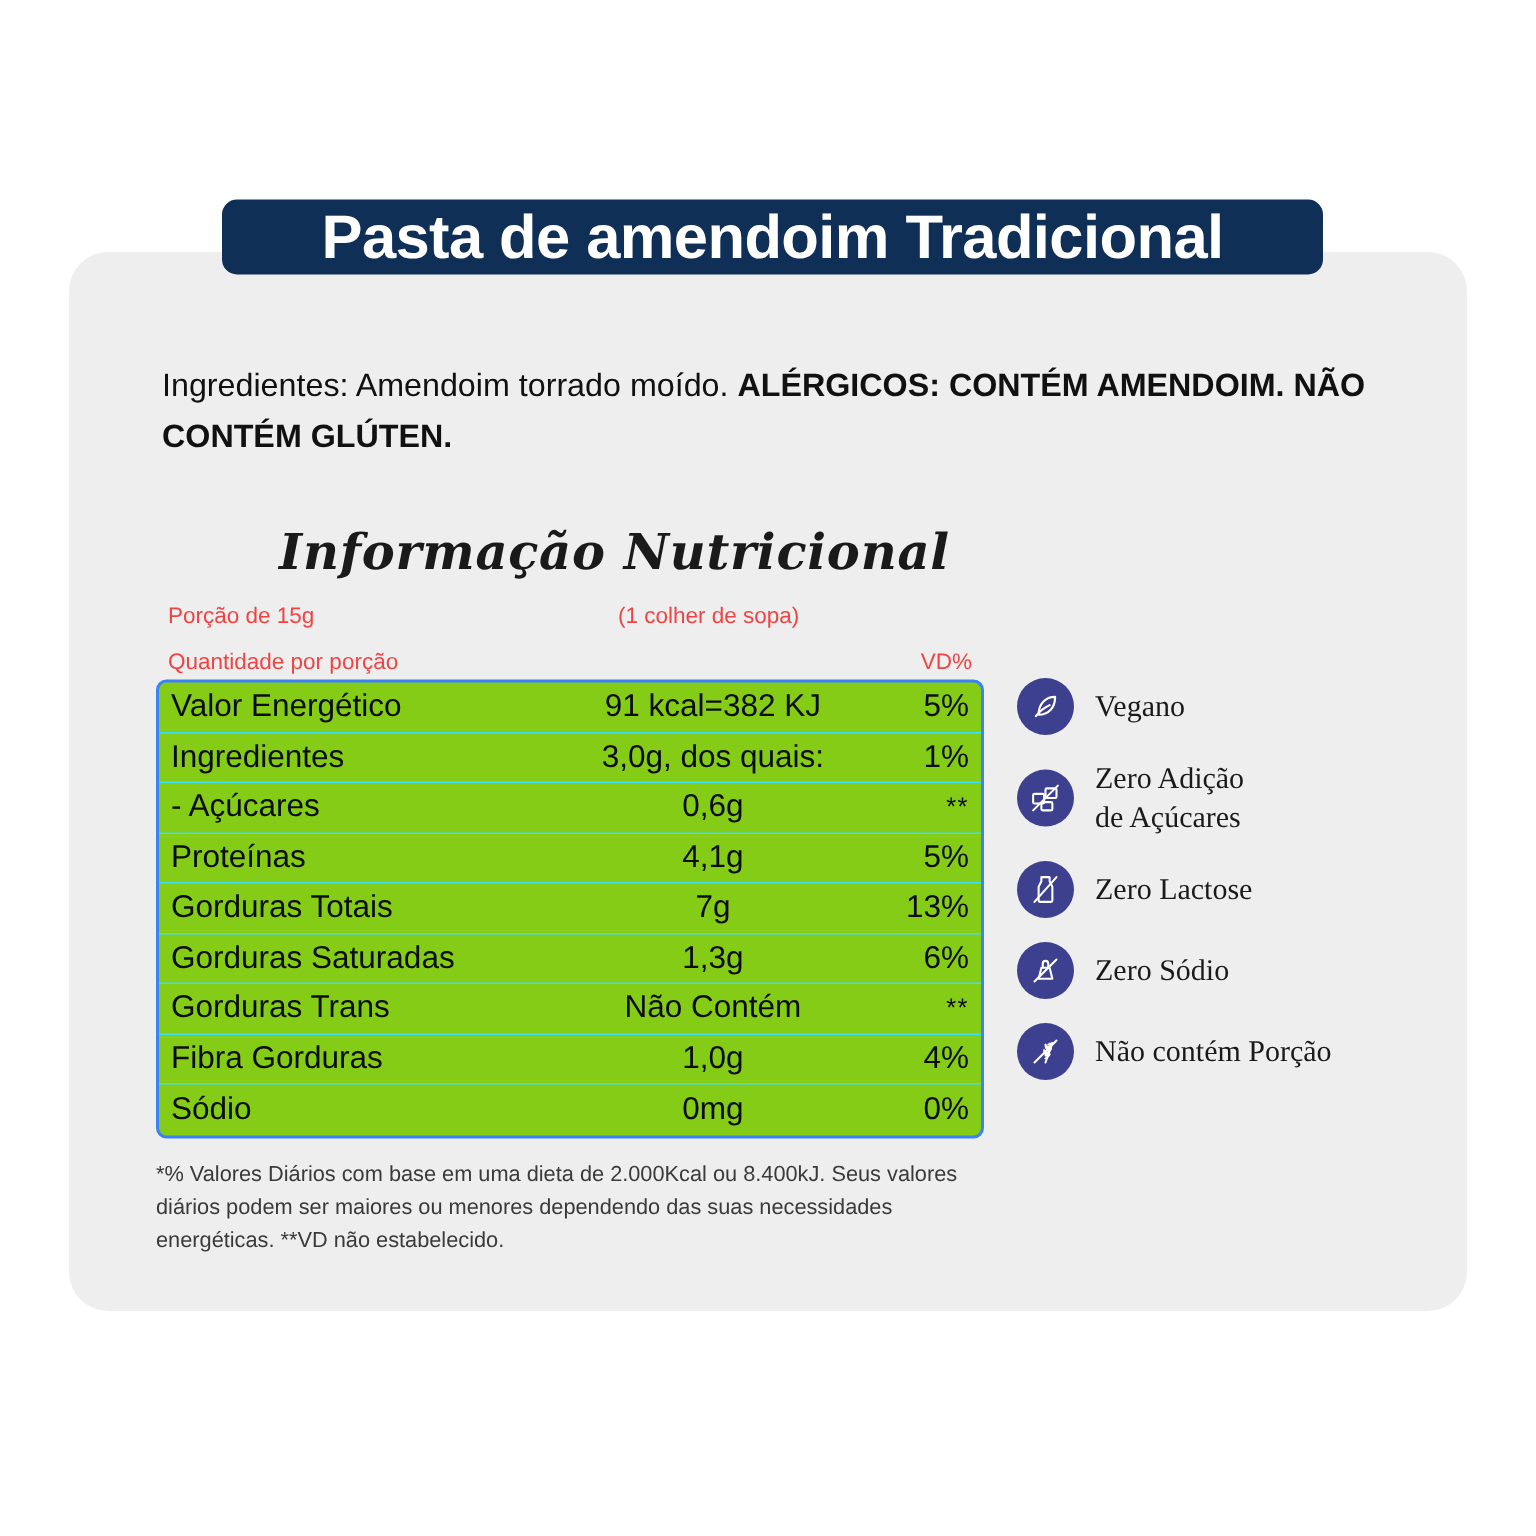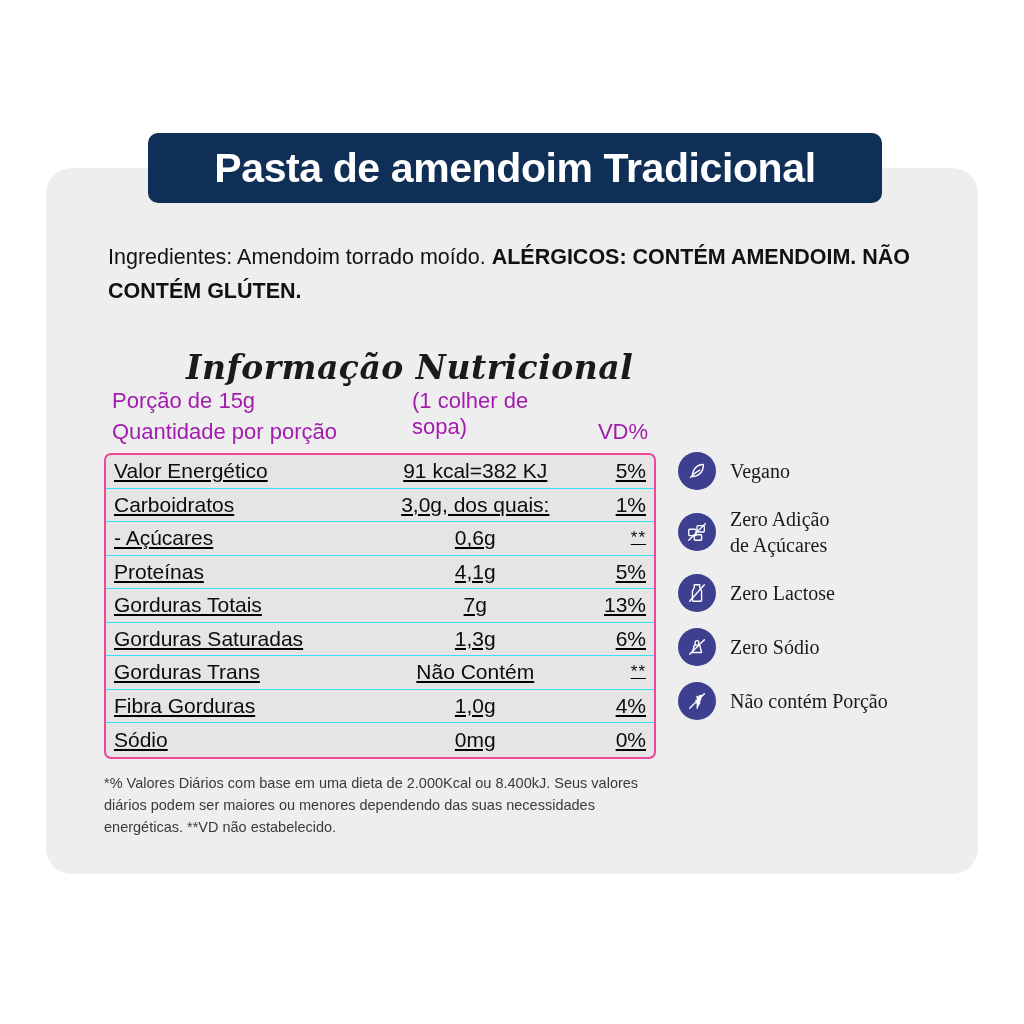--- a/index.html
+++ b/index.html
@@ -31,21 +31,21 @@
     background: #eeeeee;
     border-radius: 26px;
   }
 
   
   .title-banner {
     position: absolute;
     left: 148px;
     top: 133px;
     width: 734px;
-    height: 70px;
+    height: 50px;
     background: #102f57;
     border-radius: 10px;
     display: flex;
     align-items: center;
     justify-content: center;
     box-sizing: border-box;
     padding: 0 18px;
   }
   .title-banner .title-text {
     color: #ffffff;
@@ -85,37 +85,36 @@
   
   .nutri-block {
     position: absolute;
     left: 104px;
     top: 388px;
     width: 552px;
   }
 
   .nutri-head-row {
     display: flex;
-    align-items: flex-start;
-    font-size: 22px;
-    color: #a21caf;
+    align-items: flex-end;
+    font-size: 15px;
+    color: #ef4444;
     padding: 0 8px;
     height: 31px;
   }
   .nutri-head-row .cell-name { width: 300px; }
   .nutri-head-row .cell-val  { width: 160px; text-align: left; }
   .nutri-head-row .cell-vd   { width: 84px; text-align: right; }
 
   .nutri-table {
     margin-top: 3px;
-    background: #e5e5e5;
-    border: 2px solid #ec4899;
+    background: #84cc16;
+    border: 2px solid #3b82f6;
     border-radius: 7px;
     overflow: hidden;
-    text-decoration: underline;
   }
   .nutri-row {
     display: flex;
     align-items: center;
     height: 33.5px;
     font-size: 21px;
     color: #0c0c0c;
     padding: 0 8px;
     box-sizing: border-box;
     border-bottom: 1px solid #3ddcf7;
@@ -198,21 +197,21 @@
       <span class="cell-vd">VD%</span>
     </div>
 
     <div class="nutri-table">
       <div class="nutri-row">
         <span class="cell-name">Valor Energético</span>
         <span class="cell-val">91 kcal=382 KJ</span>
         <span class="cell-vd">5%</span>
       </div>
       <div class="nutri-row">
-        <span class="cell-name">Carboidratos</span>
+        <span class="cell-name">Ingredientes</span>
         <span class="cell-val">3,0g, dos quais:</span>
         <span class="cell-vd">1%</span>
       </div>
       <div class="nutri-row">
         <span class="cell-name">- Açúcares</span>
         <span class="cell-val">0,6g</span>
         <span class="cell-vd stars">**</span>
       </div>
       <div class="nutri-row">
         <span class="cell-name">Proteínas</span>

